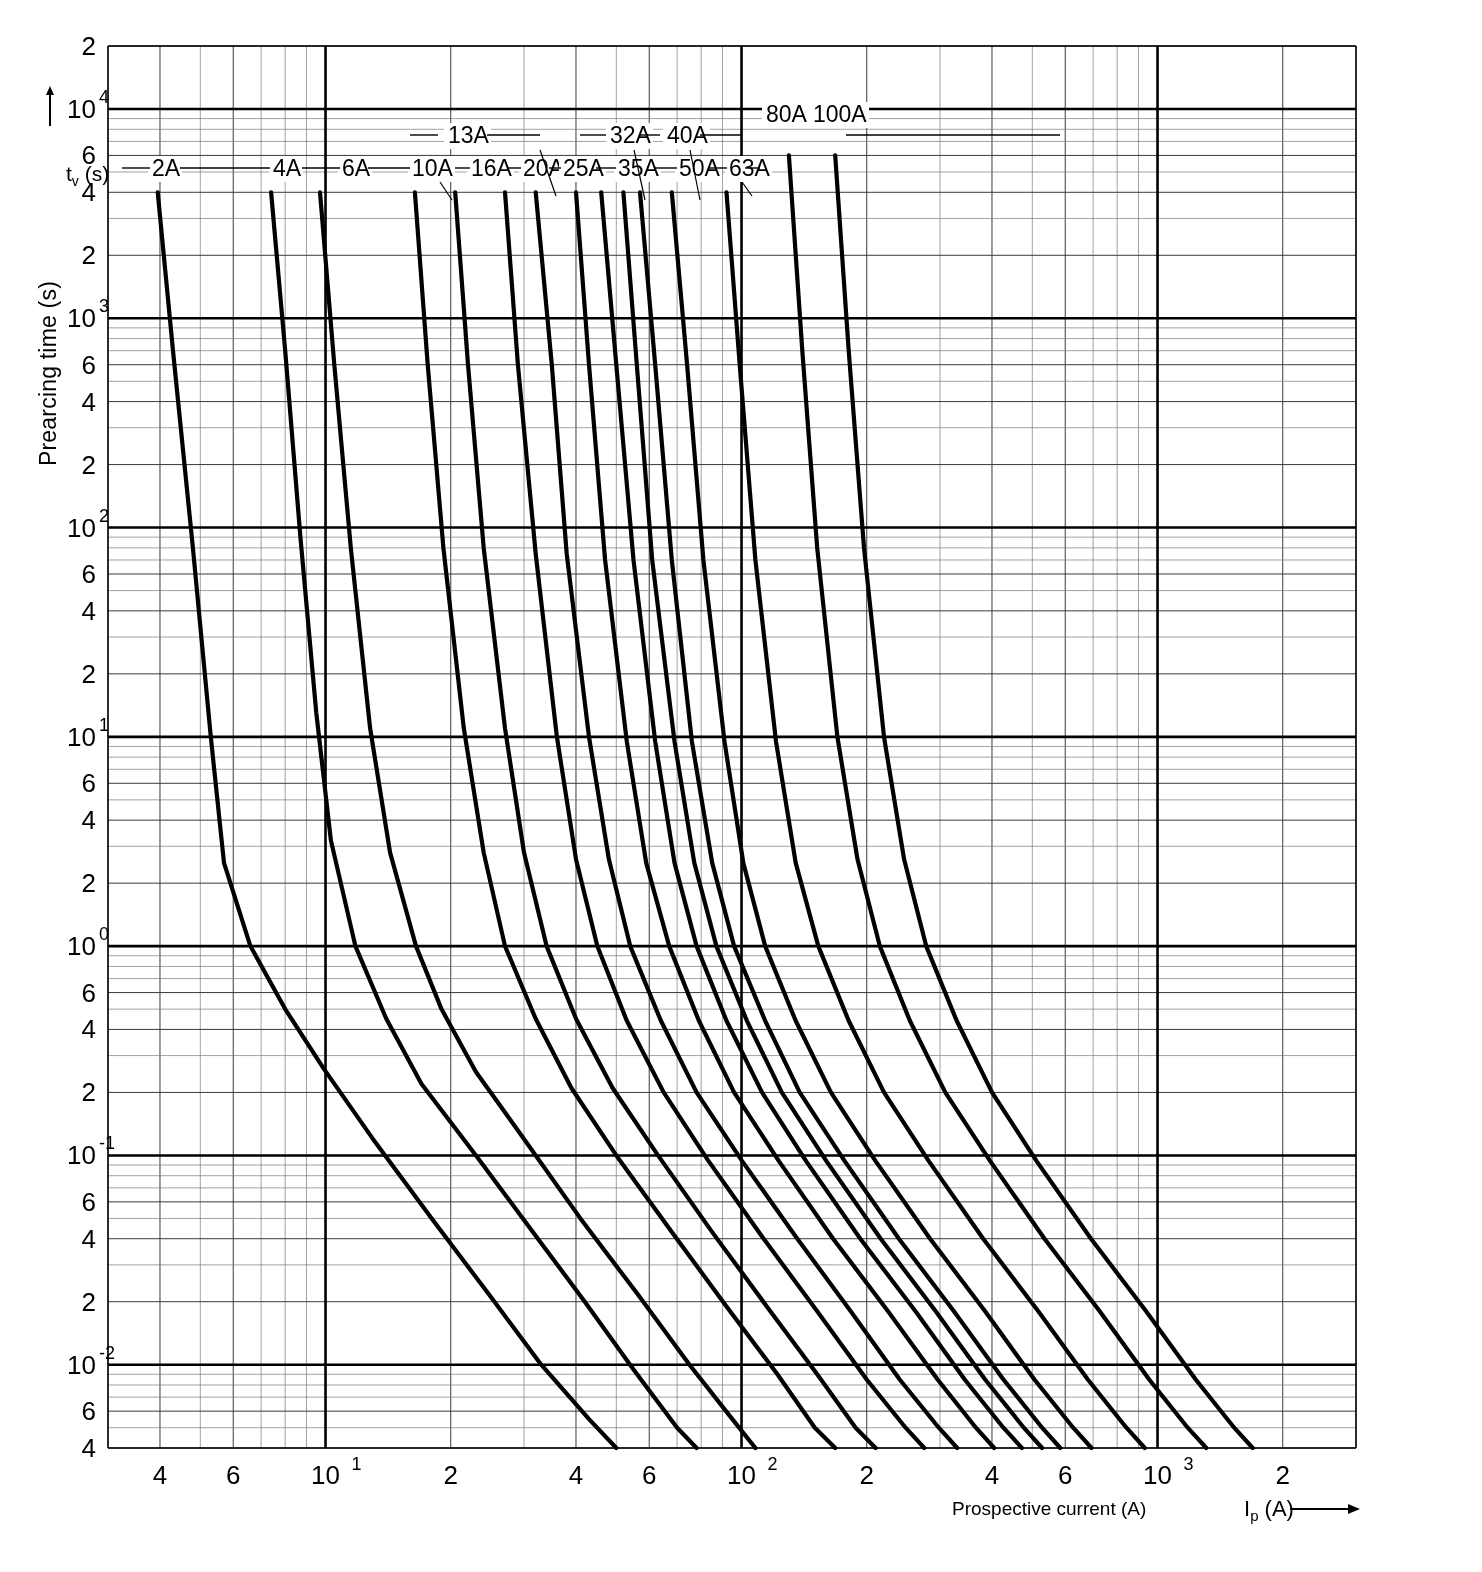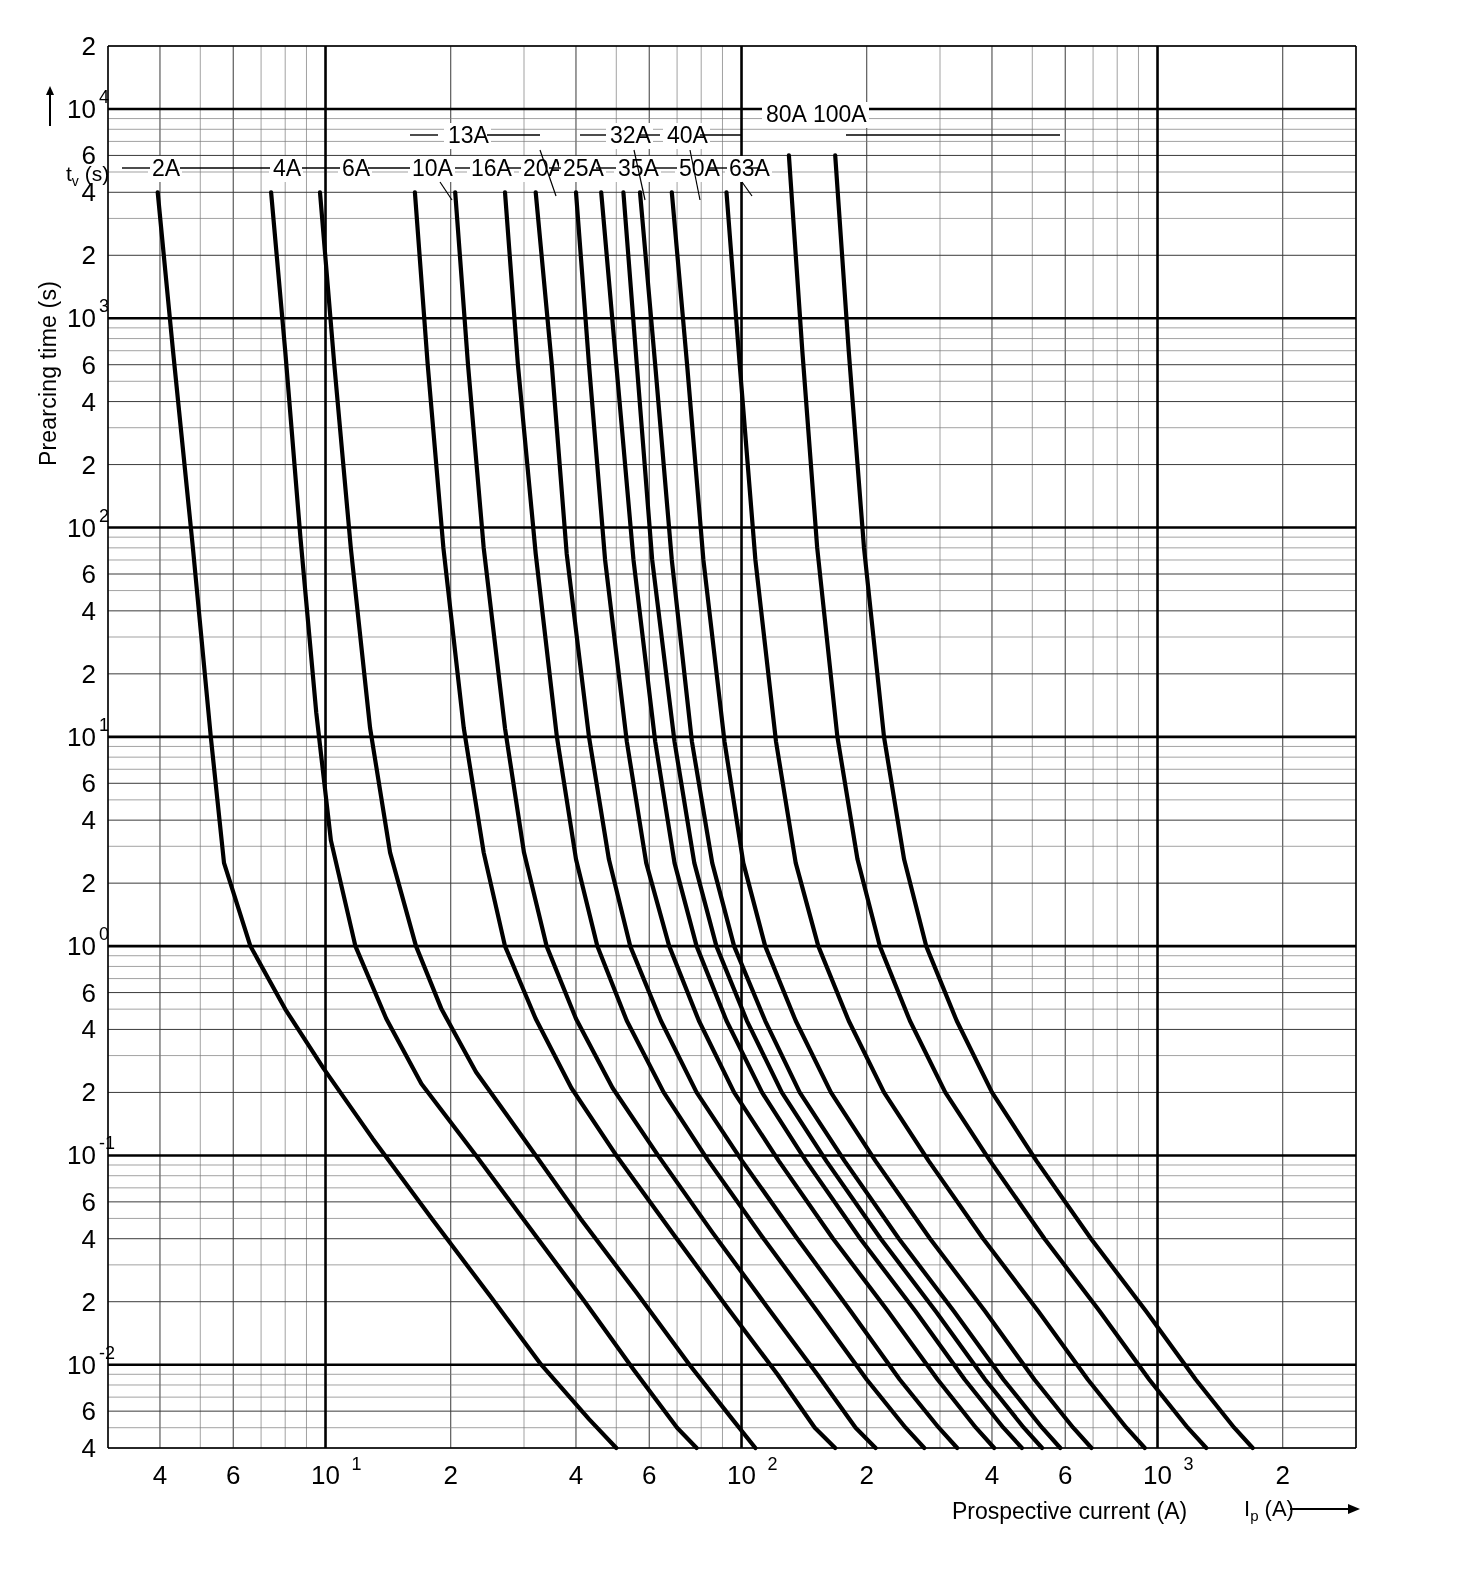--- a/index.html
+++ b/index.html
@@ -14,21 +14,21 @@
     transform:rotate(-90deg);
     transform-origin:center center;
     text-align:center;
     font-size:23px;
     letter-spacing:.2px;
   }
   .axis-label-x{
     position:absolute;
     left:952px;
     top:1498px;
-    font-size:23px;
+    font-size:19px;
   }
   .ip-label{
     position:absolute;
     left:1244px;
     top:1496px;
     font-size:22px;
   }
   .ip-label sub{font-size:15px;}
   .tv-label{
     position:absolute;

